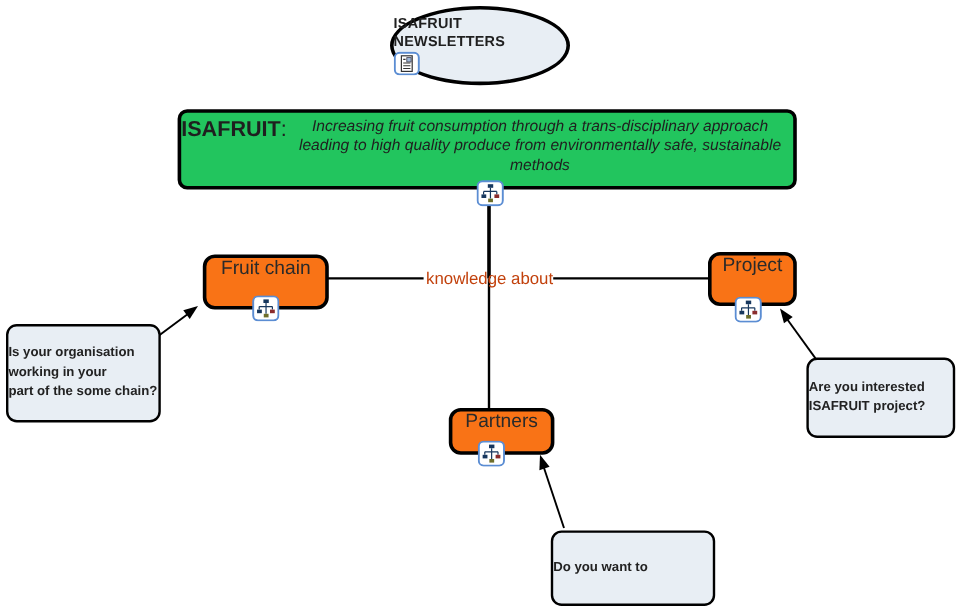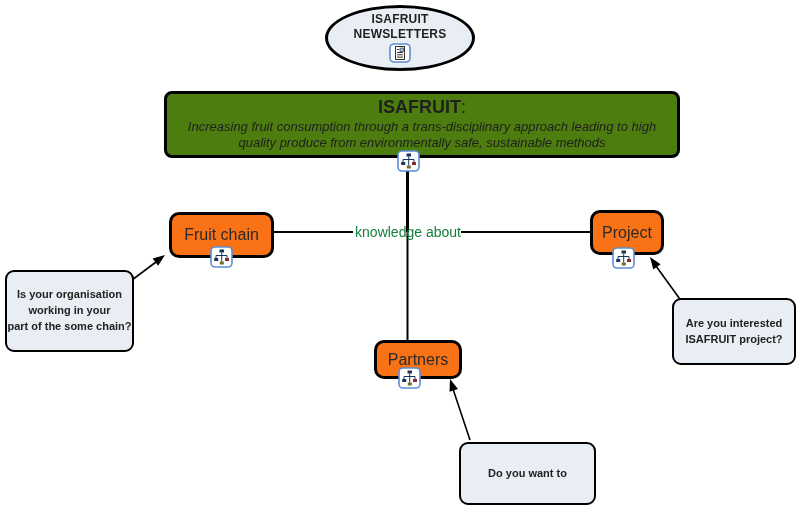--- a/index.html
+++ b/index.html
@@ -1,50 +1,50 @@
 <!DOCTYPE html>
 <html><head>
 <meta charset="utf-8">
 <style>
   html,body{margin:0;padding:0;background:#ffffff;}
   .stage{
     position:relative;width:800px;height:508px;background:#ffffff;overflow:hidden;
     font-family:"Liberation Sans","DejaVu Sans",sans-serif;color:#1f1f1f;
   }
   svg.overlay{position:absolute;left:0;top:0;z-index:0;}
-  .node{position:absolute;box-sizing:border-box;display:flex;align-items:center;justify-content:center;z-index:2;}
+  .node{position:absolute;box-sizing:border-box;display:flex;align-items:flex-start;justify-content:center;z-index:2;}
 
   
   .bubble{
     left:325px;top:5px;width:150px;height:66px;border:3px solid #000;border-radius:50%;
     background:#e8eef4;flex-direction:column;gap:1px;
   }
   .bubble .bline{font-size:12px;font-weight:bold;line-height:1.15;letter-spacing:.2px;}
 
   
   .focus{
-    left:164px;top:91px;width:516px;height:67px;border:3px solid #000;border-radius:8px;
-    background:#4d7c0f;flex-direction:column;justify-content:flex-start;padding-top:3px;
+    left:148px;top:91px;width:516px;height:67px;border:3px solid #000;border-radius:8px;
+    background:#22c55e;flex-direction:row;justify-content:flex-start;padding-top:3px;
   }
   .focus .ftitle{font-size:18px;line-height:1.2;}
   .focus .ftitle b{font-weight:bold;}
   .focus .fsub{font-size:13px;font-style:italic;text-align:center;line-height:1.25;max-width:492px;}
 
   
   .concept{
     background:#f97316;border:3px solid #000;border-radius:10px;font-size:16px;color:#2a2a2a;
   }
   .concept.fruit{left:169px;top:212px;width:105px;height:46px;}
   .concept.project{left:590px;top:210px;width:74px;height:45px;}
   .concept.partners{left:374px;top:340px;width:88px;height:39px;}
 
   
   .linkphrase{
     position:absolute;left:354px;top:224px;width:108px;height:16px;z-index:2;
-    display:flex;align-items:center;justify-content:center;font-size:14px;color:#15803d;
+    display:flex;align-items:center;justify-content:center;font-size:14px;color:#c2410c;
   }
 
   
   .callout{
     background:#e8eef4;border:2.5px solid #000;border-radius:9px;flex-direction:column;
     font-size:11px;line-height:1.45;color:#222;text-align:center;font-weight:bold;
   }
   .callout div{white-space:pre;}
   .callout.left{left:5px;top:270px;width:129px;height:82px;}
   .callout.right{left:672px;top:298px;width:124px;height:67px;}

